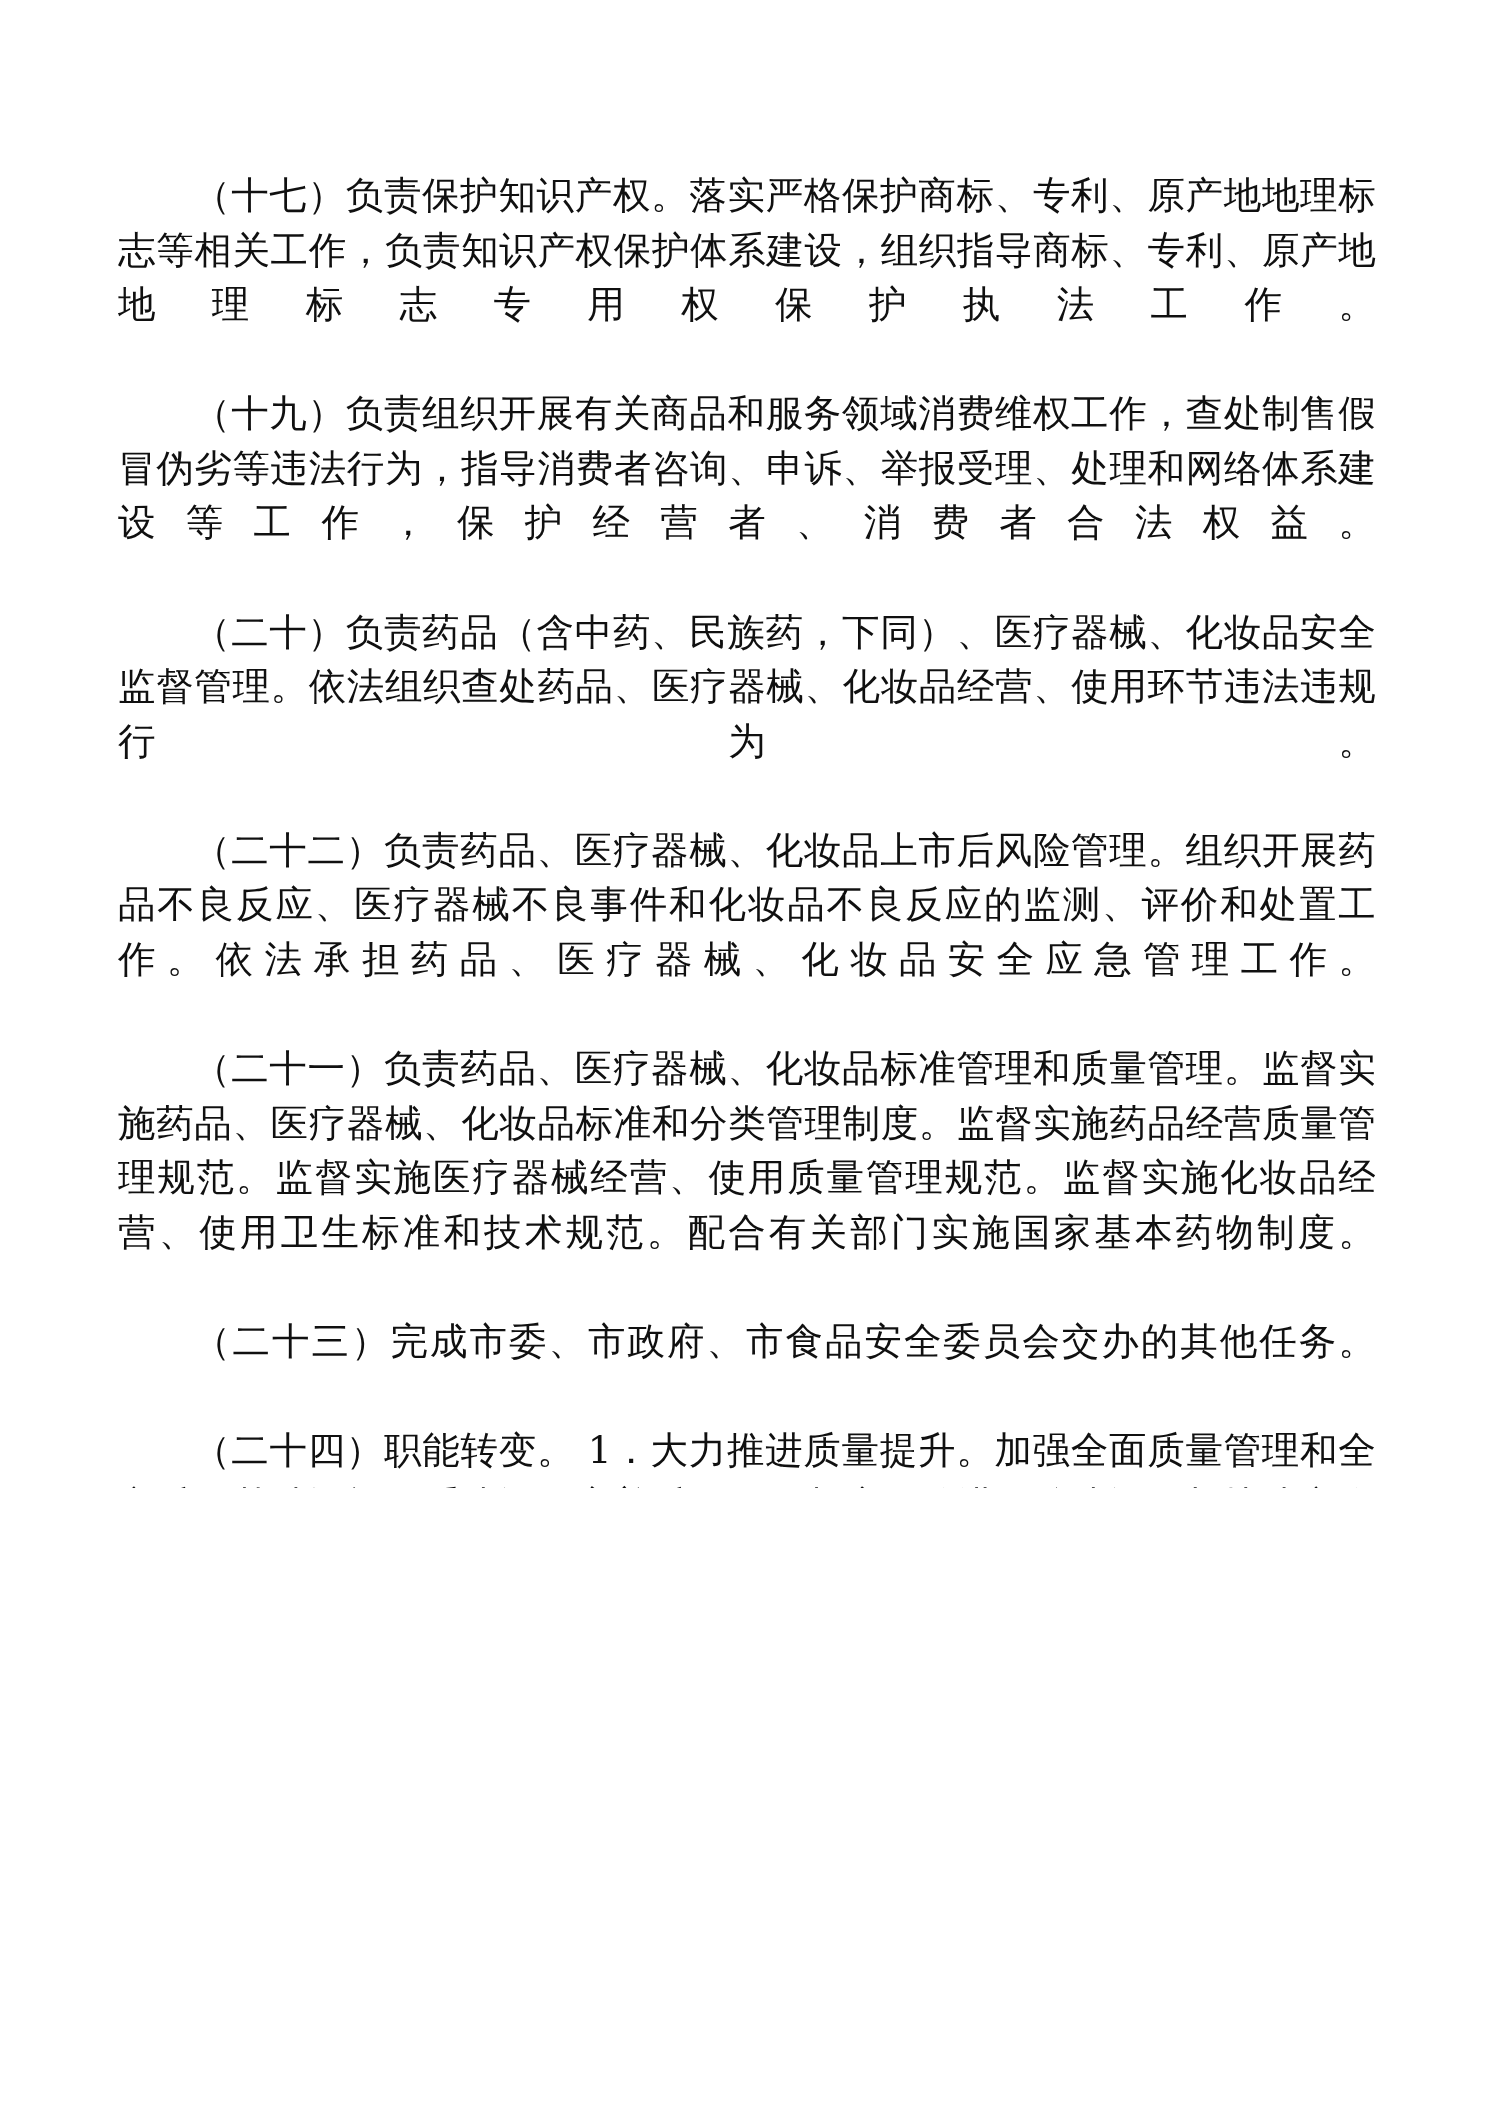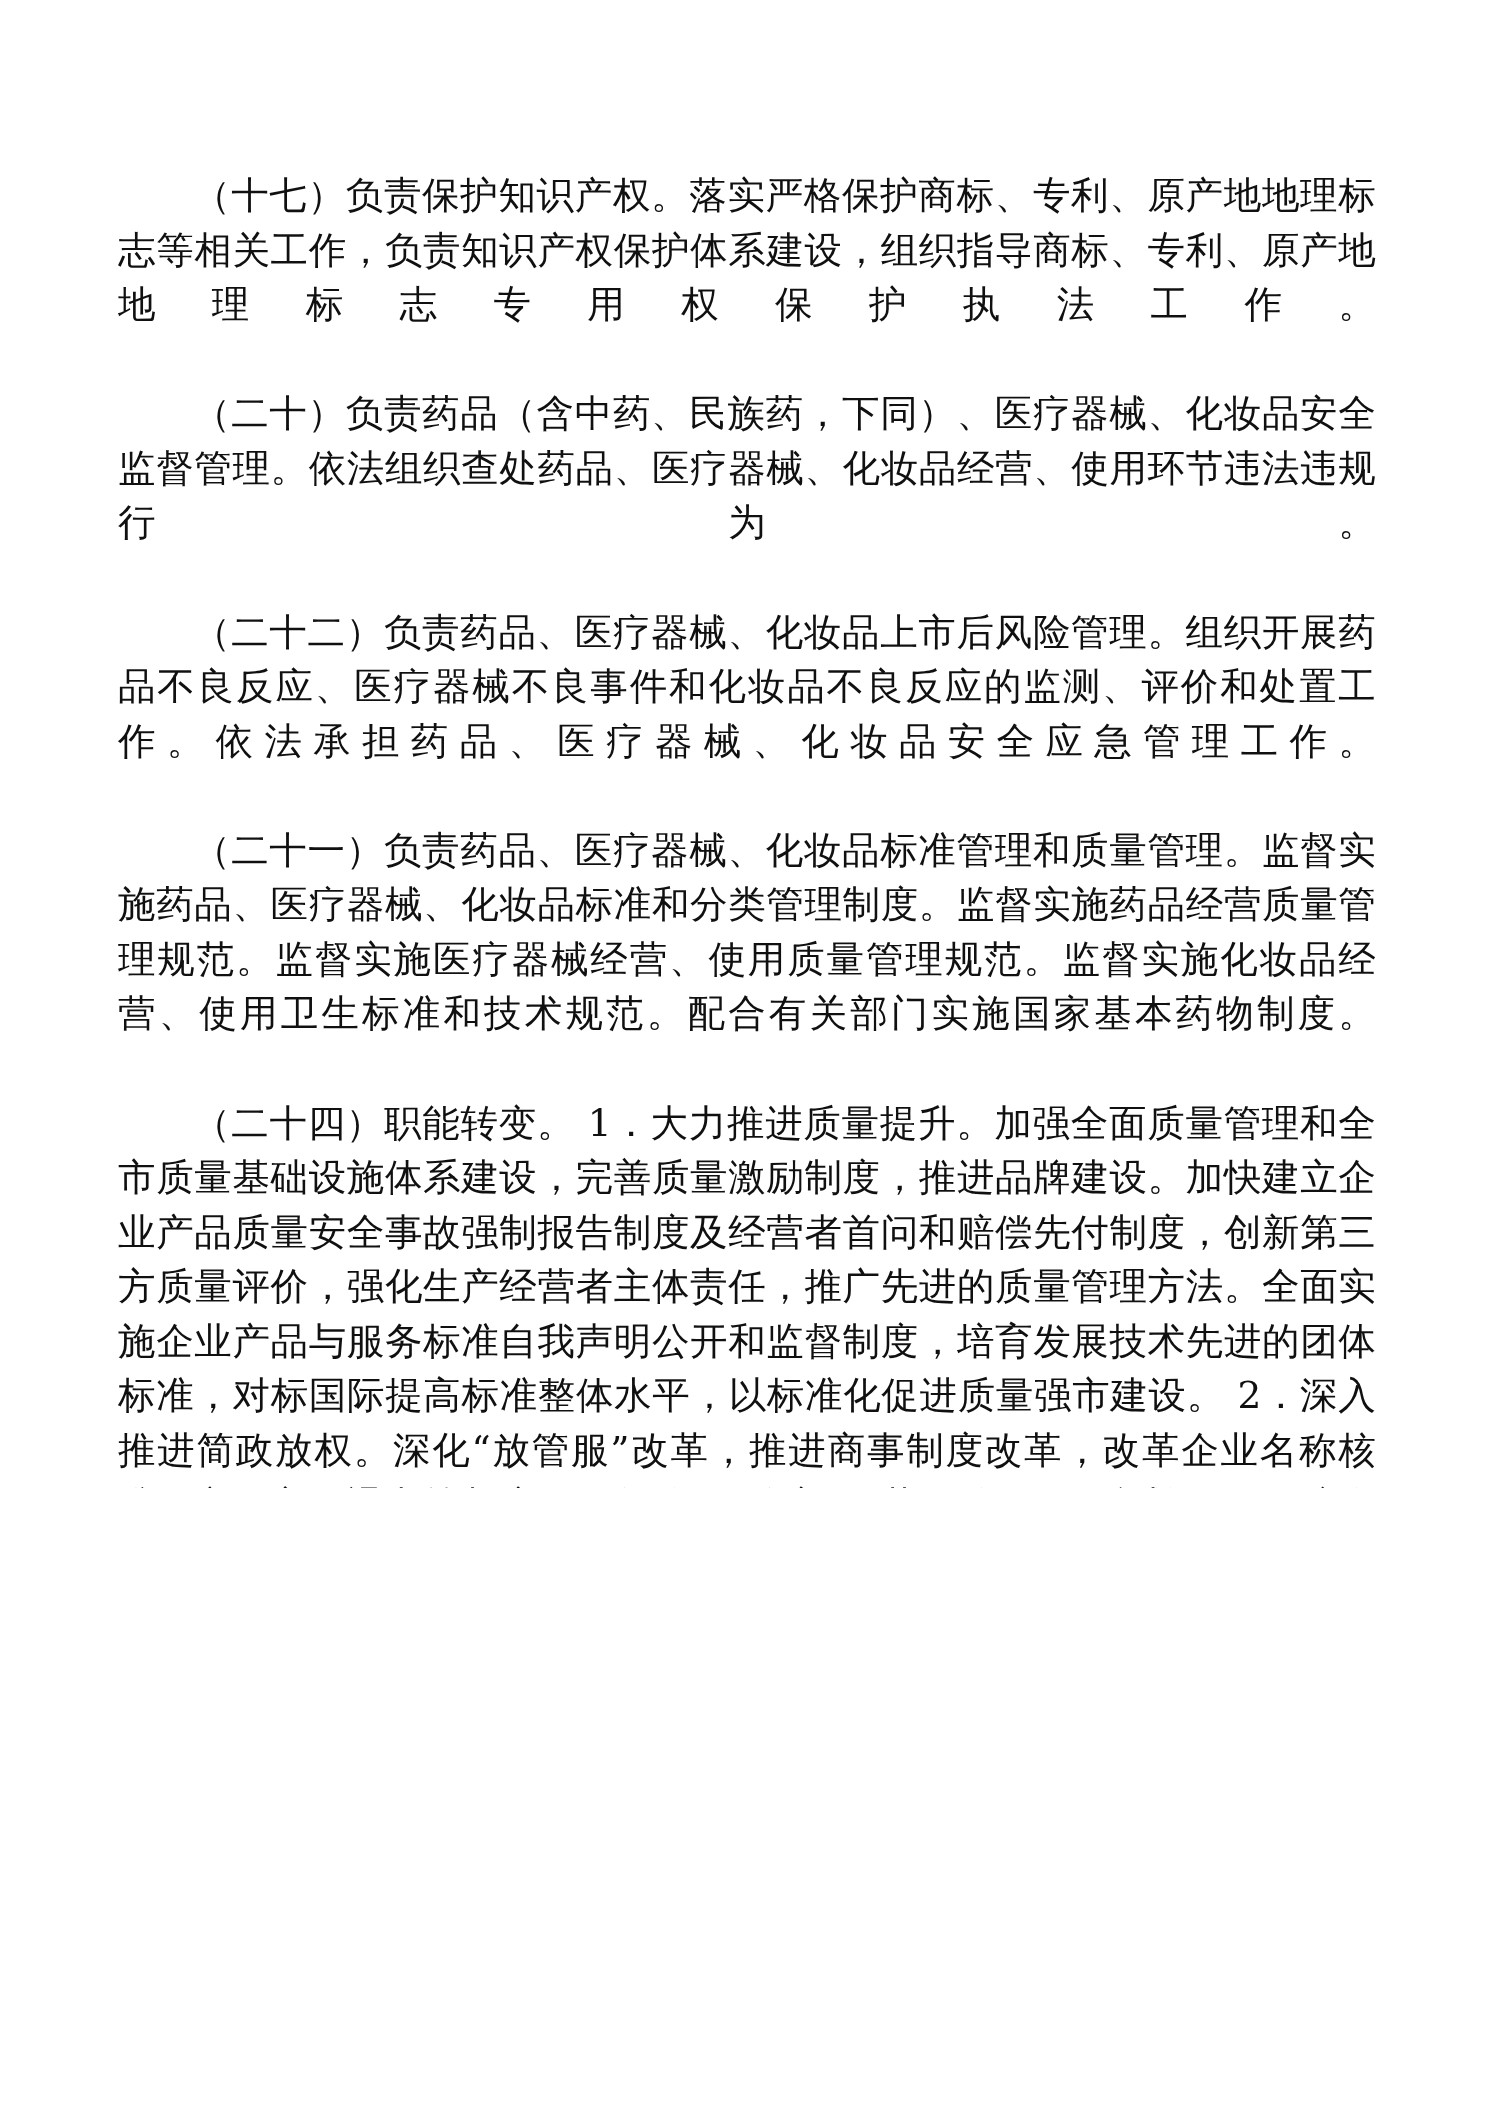--- a/index.html
+++ b/index.html
@@ -39,18 +39,20 @@
     display: inline-block;
     width: 100%;
   }
 </style>
 </head>
 <body>
 
 <div class="page">
   <div class="content">
     <p class="para">（十七）负责保护知识产权。落实严格保护商标、专利、原产地地理标志等相关工作，负责知识产权保护体系建设，组织指导商标、专利、原产地地理标志专用权保护执法工作。</p>
+    <p class="para">（十九）负责组织开展有关商品和服务领域消费维权工作，查处制售假冒伪劣等违法行为，指导消费者咨询、申诉、举报受理、处理和网络体系建设等工作，保护经营者、消费者合法权益。</p>
     <p class="para">（二十）负责药品（含中药、民族药，下同）、医疗器械、化妆品安全监督管理。依法组织查处药品、医疗器械、化妆品经营、使用环节违法违规行为。</p>
     <p class="para">（二十二）负责药品、医疗器械、化妆品上市后风险管理。组织开展药品不良反应、医疗器械不良事件和化妆品不良反应的监测、评价和处置工作。依法承担药品、医疗器械、化妆品安全应急管理工作。</p>
     <p class="para">（二十一）负责药品、医疗器械、化妆品标准管理和质量管理。监督实施药品、医疗器械、化妆品标准和分类管理制度。监督实施药品经营质量管理规范。监督实施医疗器械经营、使用质量管理规范。监督实施化妆品经营、使用卫生标准和技术规范。配合有关部门实施国家基本药物制度。</p>
+    <p class="para">（二十三）完成市委、市政府、市食品安全委员会交办的其他任务。</p>
     <p class="para">（二十四）职能转变。 1．大力推进质量提升。加强全面质量管理和全市质量基础设施体系建设，完善质量激励制度，推进品牌建设。加快建立企业产品质量安全事故强制报告制度及经营者首问和赔偿先付制度，创新第三方质量评价，强化生产经营者主体责任，推广先进的质量管理方法。全面实施企业产品与服务标准自我声明公开和监督制度，培育发展技术先进的团体标准，对标国际提高标准整体水平，以标准化促进质量强市建设。 2．深入推进简政放权。深化“放管服”改革，推进商事制度改革，改革企业名称核准、市场主体退出等制度，深化“证照分离”改革，推动“照后减证”，压缩企业开办时</p>
   </div>
 </div>
 
 </body></html>

